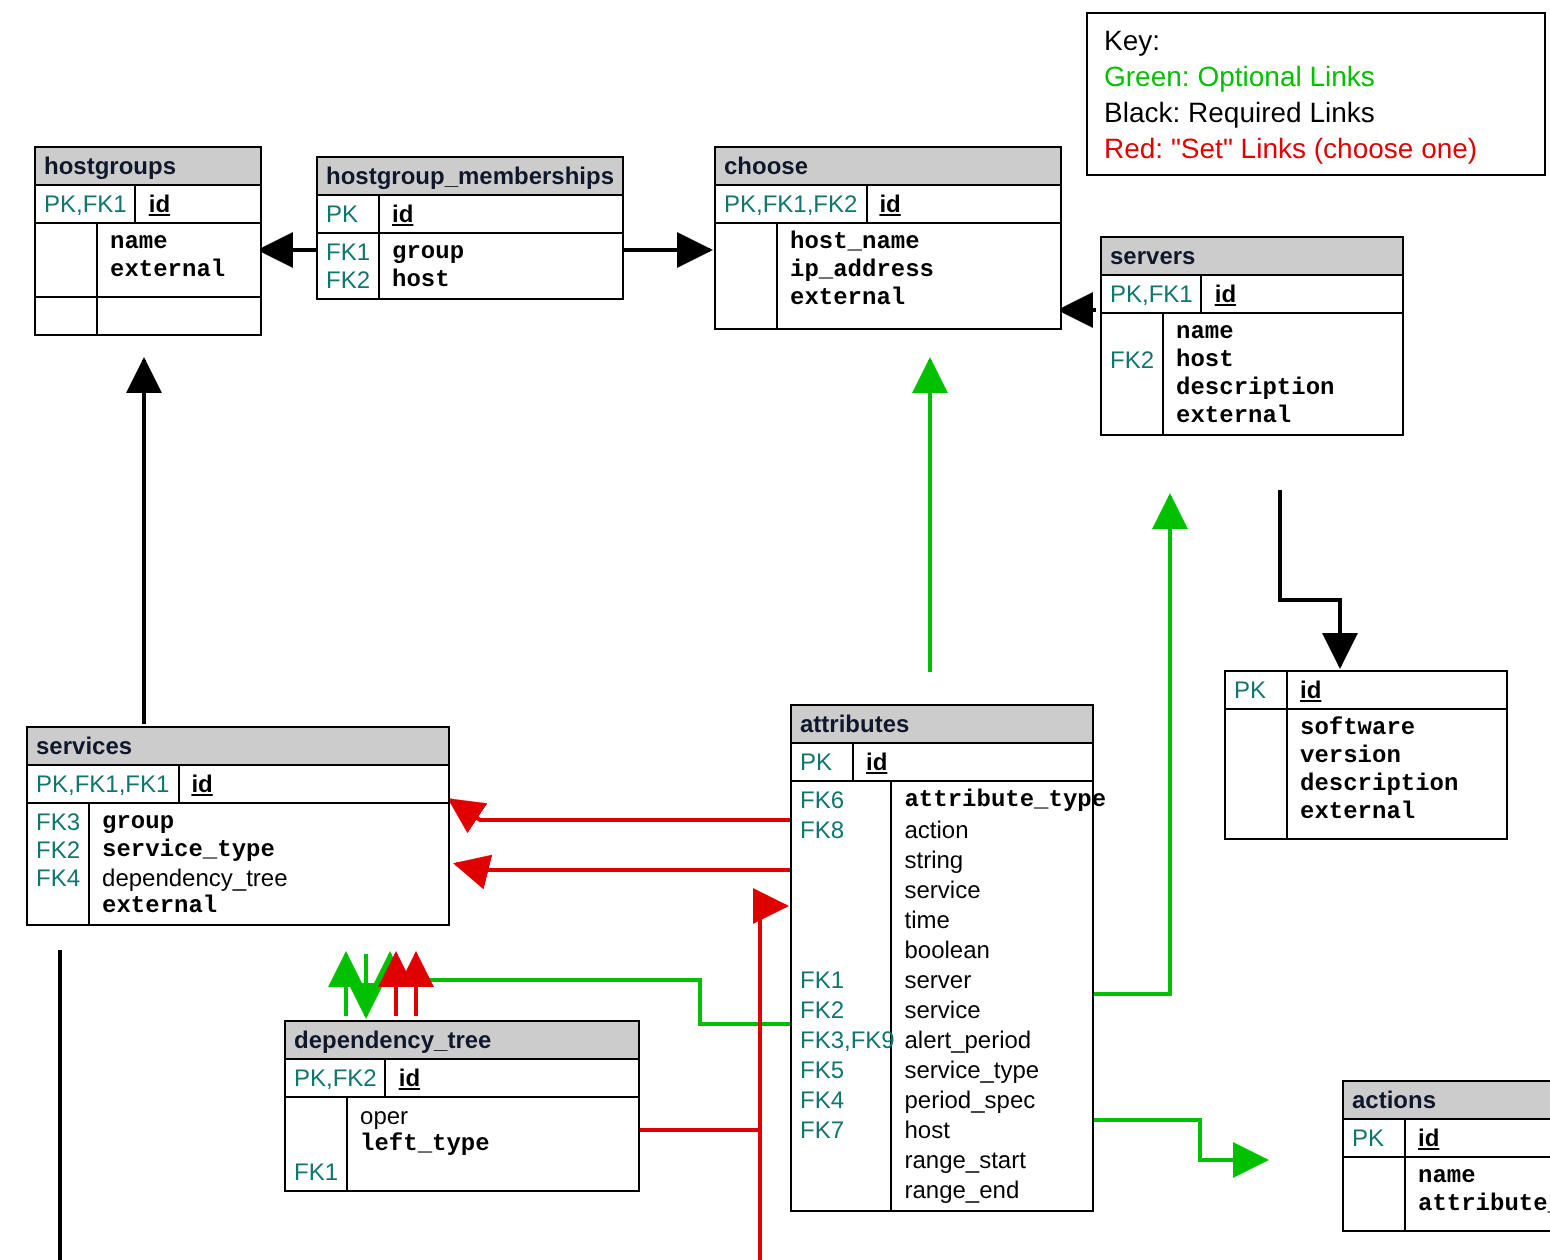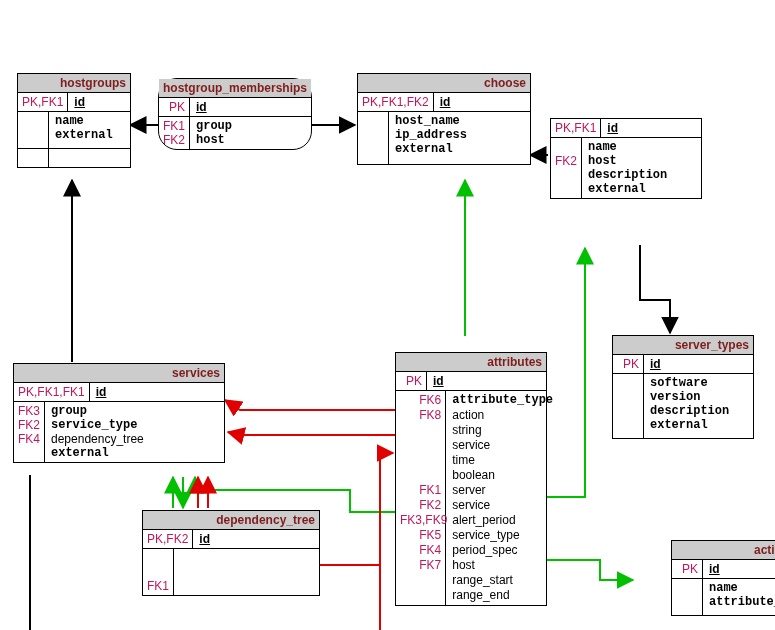--- a/index.html
+++ b/index.html
@@ -41,37 +41,36 @@
   .entity {
     position: absolute;
     border: 1.5px solid #000;
     background: #fff;
     font-family: Arial, Helvetica, sans-serif;
     font-size: 12px;
   }
   .entity .title {
     background: #cccccc;
     border-bottom: 1.5px solid #000;
-    color: #7f1d1d;
+    color: #0f172a;
     font-weight: bold;
-    text-align: right;
+    text-align: left;
     padding: 2px 4px;
     font-size: 12px;
   }
   .entity .row {
     display: flex;
     align-items: flex-start;
   }
   .entity .keys {
     border-right: 1.5px solid #000;
     padding: 2px 4px;
-    color: #be185d;
+    color: #0f766e;
     min-width: 22px;
     white-space: nowrap;
-    text-align: right;
   }
   .entity .fields {
     padding: 2px 6px;
     color: #000000;
     min-width: 40px;
   }
   .entity .sep {
     border-top: 1.5px solid #000;
     height: 0;
   }
@@ -121,20 +120,26 @@
 
   <path d="M395 410 L240 410 L225 400" fill="none" stroke="#e00000" stroke-width="2" marker-end="url(#arrRed)"></path>
   <path d="M395 435 L240 435 L228 432" fill="none" stroke="#e00000" stroke-width="2" marker-end="url(#arrRed)"></path>
 
   <line x1="198" y1="508" x2="198" y2="477" stroke="#e00000" stroke-width="2" marker-end="url(#arrRed)"></line>
   <line x1="208" y1="508" x2="208" y2="477" stroke="#e00000" stroke-width="2" marker-end="url(#arrRed)"></line>
   <path d="M320 565 L380 565 L380 453 L393 453" fill="none" stroke="#e00000" stroke-width="2" marker-end="url(#arrRed)"></path>
   <line x1="380" y1="453" x2="380" y2="630" stroke="#e00000" stroke-width="2"></line>
 </svg>
 
+<div class="keybox" style="left:543px; top:6px; width:212px;">
+  <div class="black">Key:</div>
+  <div class="green">Green: Optional Links</div>
+  <div class="black">Black: Required Links</div>
+  <div class="red">Red: "Set" Links (choose one)</div>
+</div>
 
 <div class="entity" style="left:17px; top:73px; width:112px;">
   <div class="title">hostgroups</div>
   <div class="row">
     <div class="keys">PK,FK1</div>
     <div class="fields"><span class="pk">id</span></div>
   </div>
   <div class="sep"></div>
   <div class="row">
     <div class="keys" style="min-height:32px;"></div>
@@ -143,21 +148,21 @@
       <div class="bold">external</div>
     </div>
   </div>
   <div class="sep"></div>
   <div class="row">
         <div class="keys" style="min-height:14px;"></div>
         <div class="fields"></div>
       </div>
 </div>
 
-<div class="entity" style="left:158px; top:78px; width:152px;border-radius:19px;">
+<div class="entity" style="left:158px; top:78px; width:152px;">
   <div class="title">hostgroup_memberships</div>
   <div class="row">
     <div class="keys">PK</div>
     <div class="fields"><span class="pk">id</span></div>
   </div>
   <div class="sep"></div>
   <div class="row">
     <div class="keys">
       <div>FK1</div>
       <div>FK2</div>
@@ -180,20 +185,21 @@
     <div class="keys" style="min-height:48px;"></div>
     <div class="fields">
       <div class="bold">host_name</div>
       <div class="bold">ip_address</div>
       <div class="bold">external</div>
     </div>
   </div>
 </div>
 
 <div class="entity" style="left:550px; top:118px; width:150px;">
+  <div class="title">servers</div>
   <div class="row">
     <div class="keys">PK,FK1</div>
     <div class="fields"><span class="pk">id</span></div>
   </div>
   <div class="sep"></div>
   <div class="row">
     <div class="keys">
       <div>&nbsp;</div>
       <div>FK2</div>
       <div>&nbsp;</div>
@@ -202,21 +208,20 @@
     <div class="fields">
       <div class="bold">name</div>
       <div class="bold">host</div>
       <div class="bold">description</div>
       <div class="bold">external</div>
     </div>
   </div>
 </div>
 
 <div class="entity" style="left:612px; top:335px; width:140px;">
-  <div class="title">server_types</div>
   <div class="row">
     <div class="keys">PK</div>
     <div class="fields"><span class="pk">id</span></div>
   </div>
   <div class="sep"></div>
   <div class="row">
     <div class="keys" style="min-height:60px;"></div>
     <div class="fields">
       <div class="bold">software</div>
       <div class="bold">version</div>
@@ -254,20 +259,24 @@
   <div class="row">
     <div class="keys">PK,FK2</div>
     <div class="fields"><span class="pk">id</span></div>
   </div>
   <div class="sep"></div>
   <div class="row">
     <div class="keys">
       <div>&nbsp;</div>
       <div>&nbsp;</div>
       <div>FK1</div>
+    </div>
+    <div class="fields">
+      <div>oper</div>
+      <div class="bold">left_type</div>
     </div>
   </div>
 </div>
 
 <div class="entity" style="left:395px; top:338px; width:150px;margin-top:14px;">
   <div class="title">attributes</div>
   <div class="row">
     <div class="keys">PK</div>
     <div class="fields"><span class="pk">id</span></div>
   </div>

